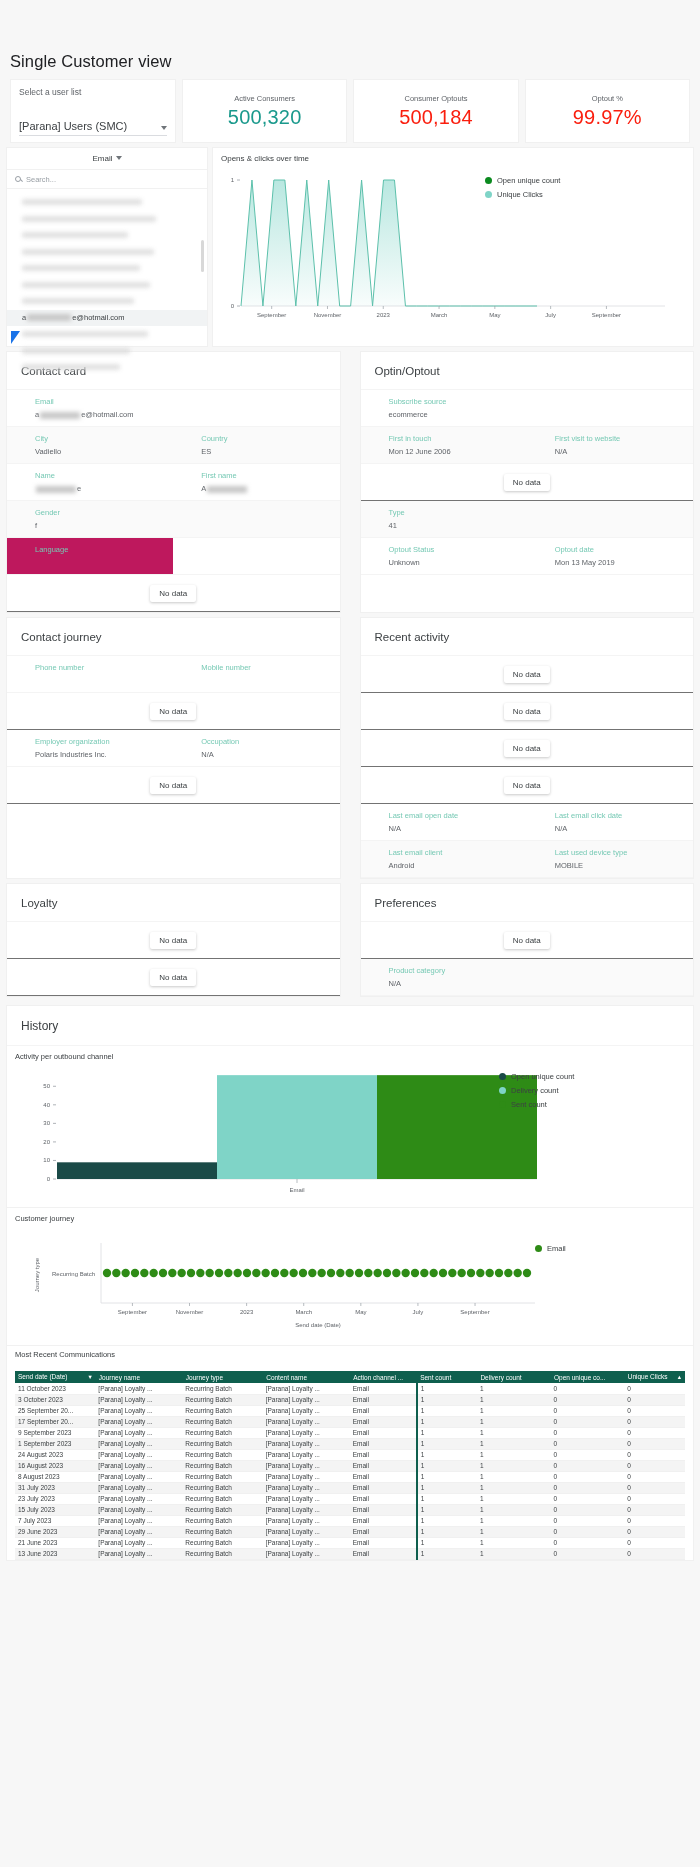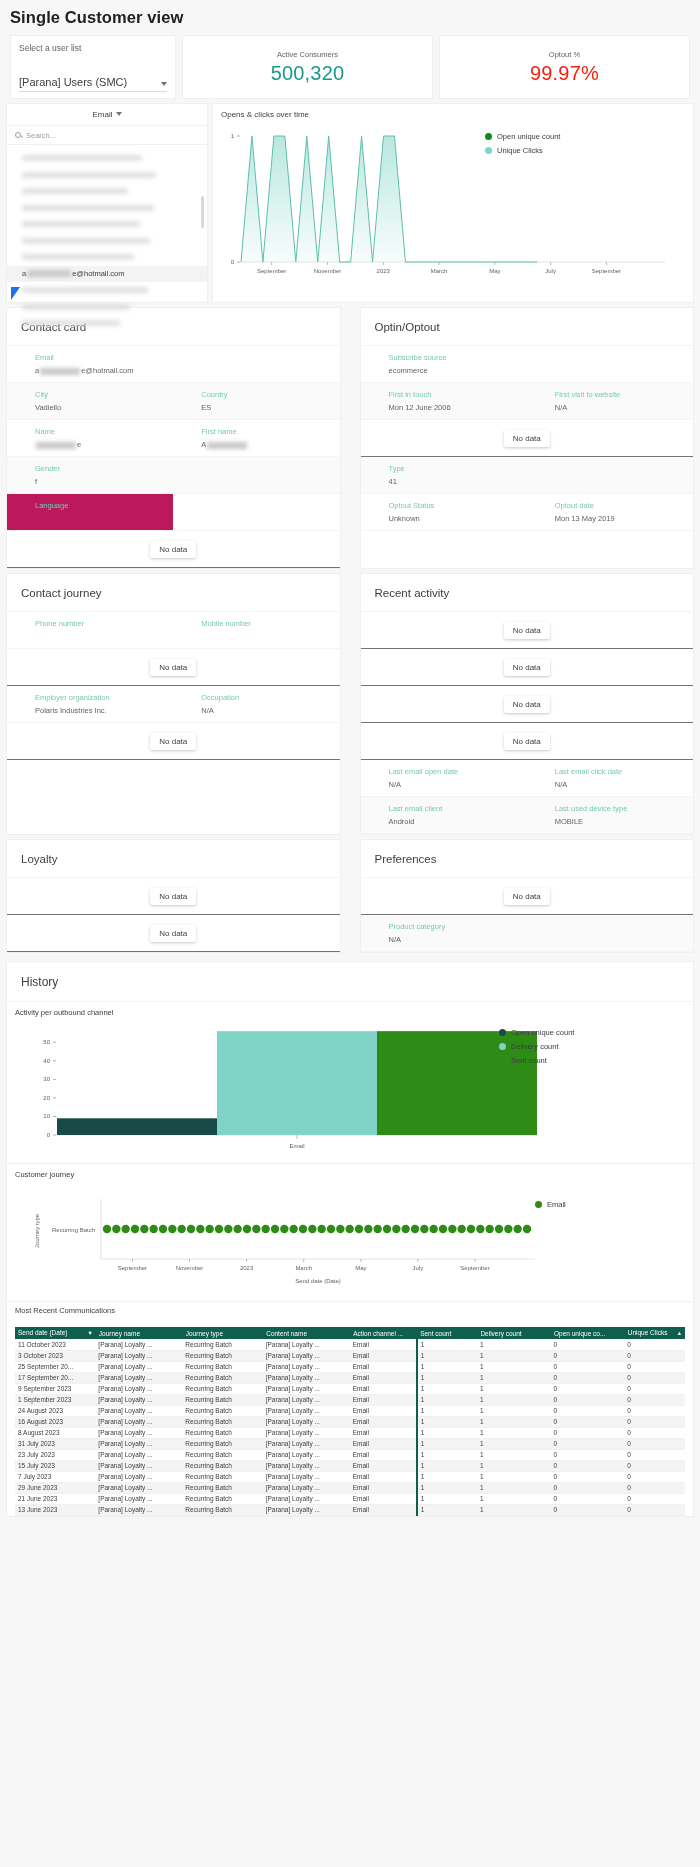--- a/index.html
+++ b/index.html
@@ -6,22 +6,22 @@
   html, body { margin:0; padding:0; }
   body {
     width: 700px; height: 1867px;
     background: #f7f7f7;
     font-family: "Liberation Sans", sans-serif;
     color: #3c4043;
     overflow: hidden;
     position: relative;
   }
   .page-title {
-    font-size: 16.5px; color: #202124; font-weight: 700;
-    padding: 8px 0 8px 10px; letter-spacing: .1px;
+    font-size: 16.5px; color: #202124; font-weight: 400;
+    padding: 8px 0 8px 10px; letter-spacing: .1px; margin-top: 44px;
   }
   
   .kpi-row { display:flex; gap:6px; padding:0 10px; }
   .card { background:#fff; border:1px solid #f0f0f0; }
   .userlist-card { width:166px; padding:7px 8px 0 8px; position:relative; height:64px; }
   .userlist-label { font-size:8.5px; color:#5f6368; }
   .select-row {
     position:absolute; left:8px; right:8px; bottom:6px;
     border-bottom:1px solid #dadce0; padding-bottom:3px;
     display:flex; align-items:flex-end; justify-content:space-between;
@@ -105,20 +105,24 @@
     <div class="select-row">
       <span class="select-value">[Parana] Users (SMC)</span>
       <span class="caret"></span>
     </div>
   </div>
   <div class="card kpi">
     <div class="kpi-title">Active Consumers</div>
     <div class="kpi-value" style="color:#1a998c">500,320</div>
   </div>
   <div class="card kpi">
+    <div class="kpi-title">Consumer Optouts</div>
+    <div class="kpi-value" style="color:#fa1e0e">500,184</div>
+  </div>
+  <div class="card kpi">
     <div class="kpi-title">Optout %</div>
     <div class="kpi-value" style="color:#fa1e0e">99.97%</div>
   </div>
 </div>
 
 <div class="mid-row">
   <div class="list-card">
     <div class="list-head">
       <span class="list-head-label">Email</span>
       <span class="caret"></span>

